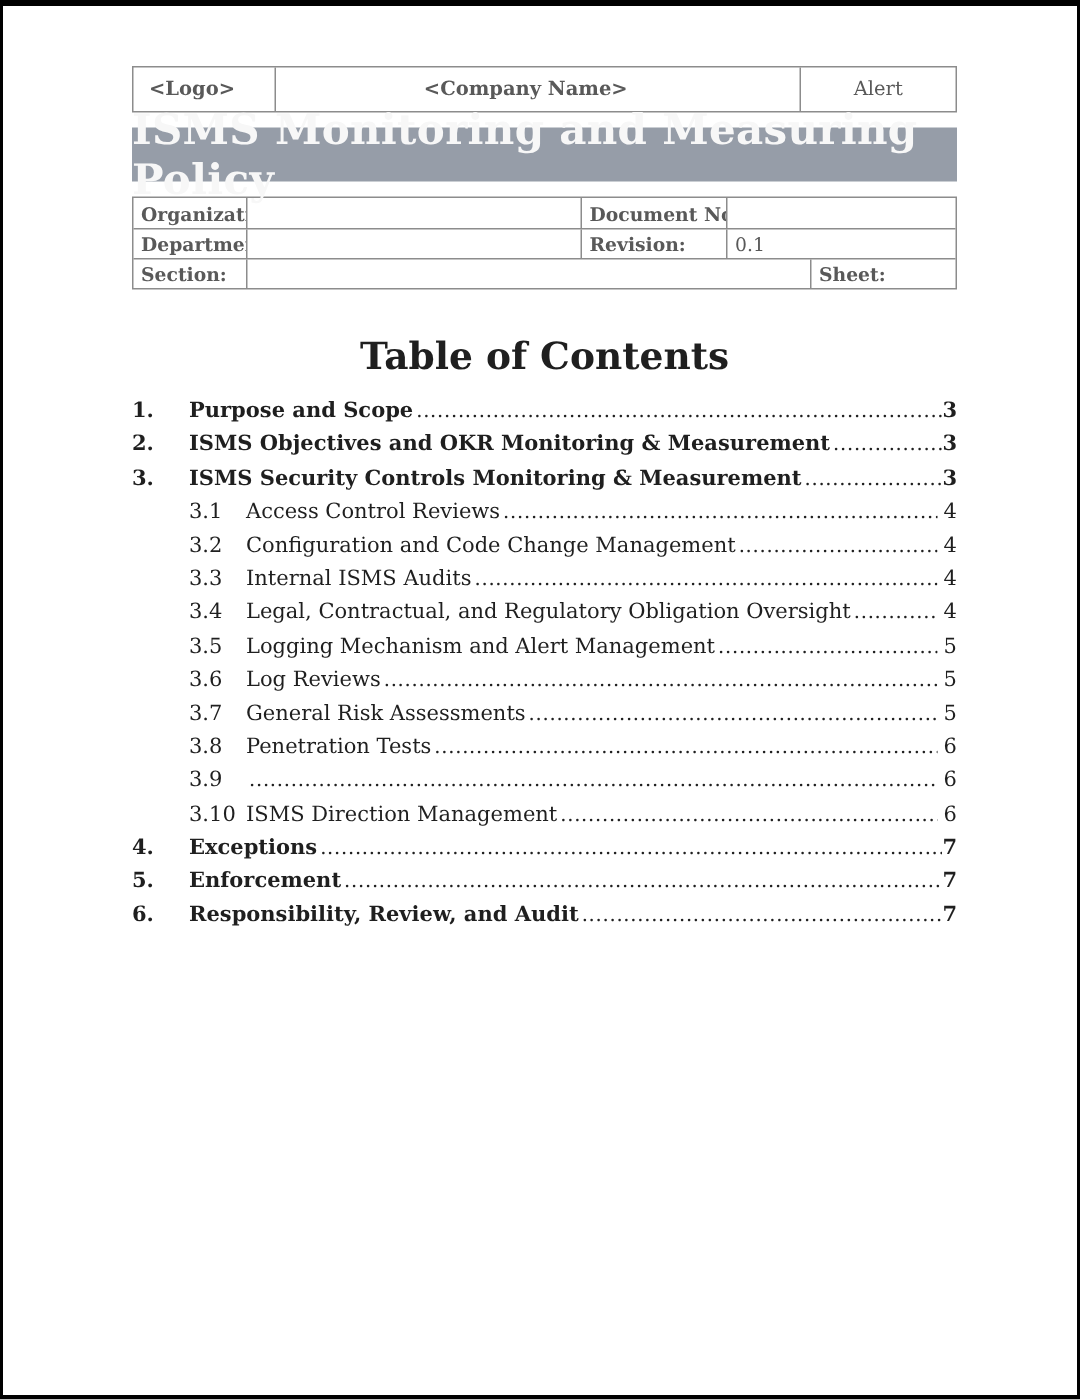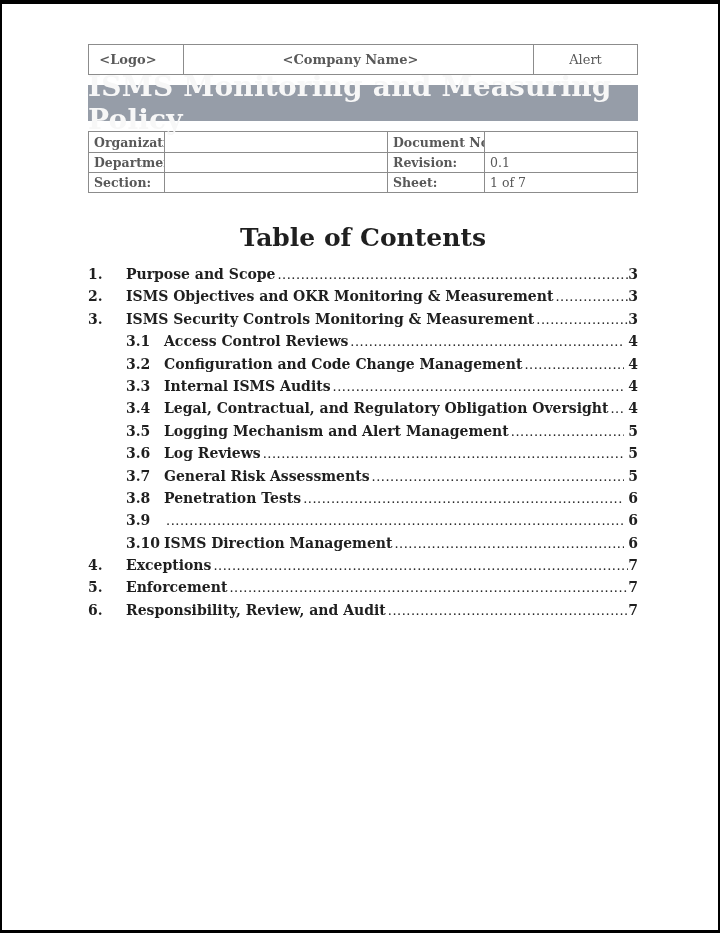--- a/index.html
+++ b/index.html
@@ -88,21 +88,21 @@
     font-weight:normal;
     align-self:baseline;
   }
   .toc-row .dots::after{
     content:"....................................................................................................................................................................................................................";
     letter-spacing:0.5px;
     font-size:13px;
   }
   .toc-row .pagenum{flex:none;white-space:nowrap;}
   .toc-row.lvl1{font-weight:bold;}
-  .toc-row.lvl2{padding-left:38px;font-weight:bold;}
+  .toc-row.lvl2{padding-left:38px;font-weight:normal;}
   .toc-row.lvl2 .dots{margin-right:4px;}
 </style>
 </head>
 <body>
 
 <div class="page">
 
   <div class="header-table">
     <div class="ht-cell ht-logo">
       <span>&lt;Logo&gt;</span>
@@ -129,21 +129,20 @@
     <div class="it-row">
       <div class="it-cell it-label it-l1">Department:</div>
       <div class="it-cell it-v1"></div>
       <div class="it-cell it-label it-l2">Revision:</div>
       <div class="it-cell it-v2">0.1</div>
     </div>
     <div class="it-row">
       <div class="it-cell it-label it-l1">Section:</div>
       <div class="it-cell it-v1"></div>
       <div class="it-cell it-label it-l2">Sheet:</div>
-      <div class="it-cell it-v2">1 of 7</div>
     </div>
   </div>
 
   <div class="toc-heading">Table of Contents</div>
 
   <div class="toc-list">
       <div class="toc-row lvl1">
       <span class="num">1.</span>
       <span class="label">Purpose and Scope</span>
       <span class="dots"></span>

